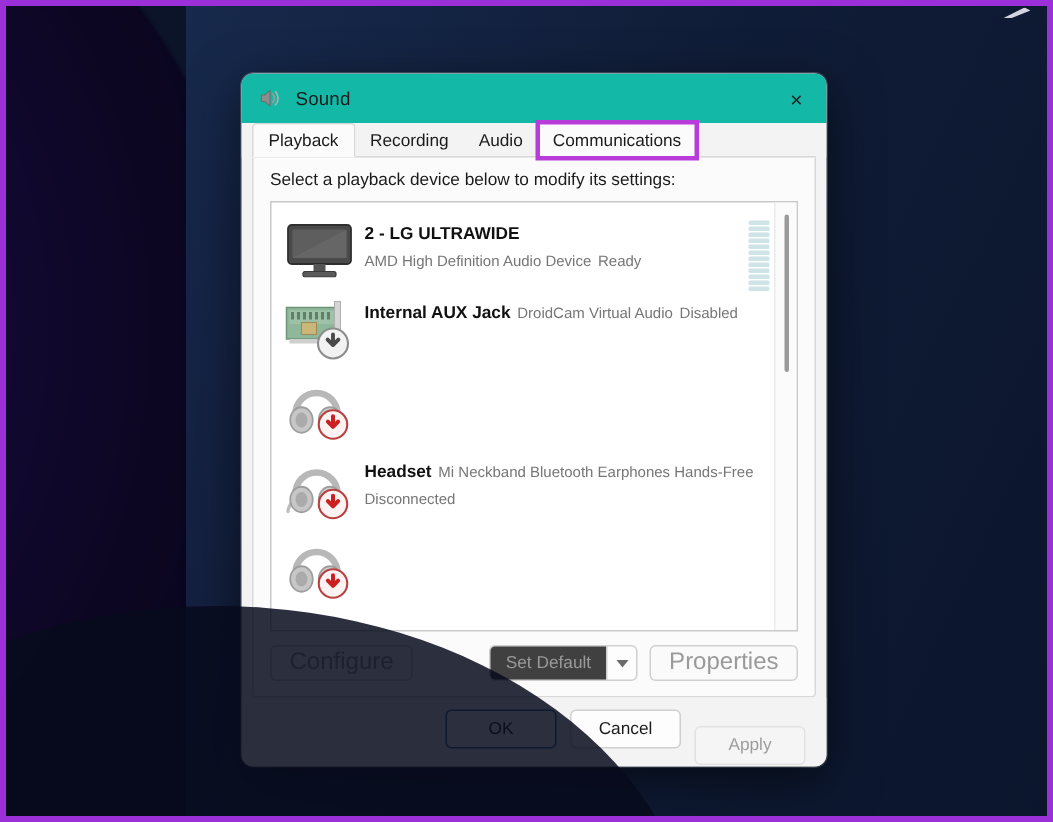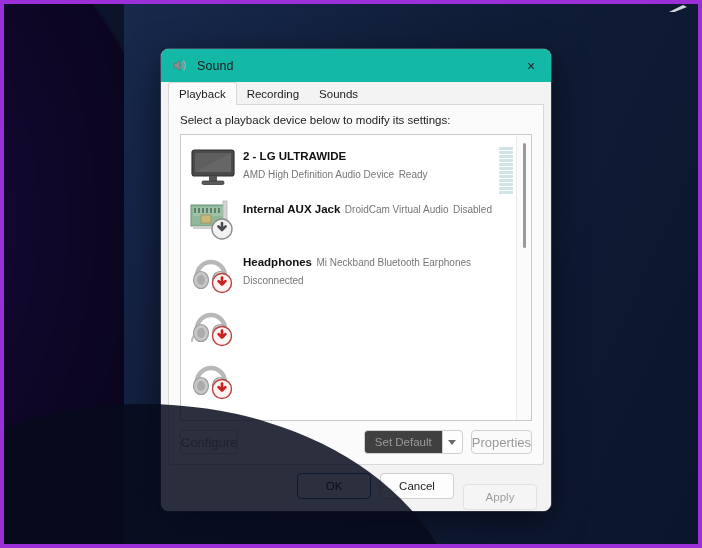--- a/index.html
+++ b/index.html
@@ -265,26 +265,26 @@
     flex: none;
     display: flex;
     align-items: center;
     padding: 9px 0 10px 0;
   }
   .btn {
     height: 24px;
     border: 1px solid #d0d0d0;
     background: #fdfdfd;
     border-radius: 4px;
-    font-size: 13px;
+    font-size: 16px;
     color: #1b1b1b;
     display: inline-flex;
     align-items: center;
     justify-content: center;
-    padding: 0 0;
+    padding: 0 12px;
     white-space: nowrap;
   }
   .btn.disabled { color: #9a9a9a; background: #fafafa; }
   .spacer { flex: 1; }
 
   .split {
     display: inline-flex;
     height: 24px;
     margin-right: 8px;
   }
@@ -360,21 +360,24 @@
     </div>
 
     <div class="tabstrip">
       <div class="tab active">
         <span>Playback</span>
       </div>
       <div class="tab">
         <span>Recording</span>
       </div>
       <div class="tab">
-        <span>Sounds</span>
+        <span>Audio</span>
+      </div>
+      <div class="tab highlight">
+        <span>Communications</span>
       </div>
     </div>
 
     <div class="body-pane">
       <div class="hint">Select a playback device below to modify its settings:</div>
 
       <div class="device-list">
         <div class="device-rows">
 
           <div class="device-row">
@@ -443,42 +446,42 @@
                 <ellipse cx="12" cy="31" rx="7.5" ry="8.5" fill="#c7c7c7" stroke="#9d9d9d" stroke-width="1.2"></ellipse>
                 <ellipse cx="12" cy="31" rx="4" ry="5" fill="#ababab"></ellipse>
                 <ellipse cx="31" cy="31" rx="7.5" ry="8.5" fill="#d2d2d2" stroke="#9d9d9d" stroke-width="1.2"></ellipse>
                 <ellipse cx="31" cy="31" rx="4" ry="5" fill="#b4b4b4"></ellipse>
                 <g>
                   <circle cx="33" cy="34" r="9.5" fill="#fdf2f2" stroke="#b94040" stroke-width="1.4"></circle>
                   <path d="M33 28.5v7m0 0-3.4-3.4M33 35.5l3.4-3.4" stroke="#cc1f1f" stroke-width="2.7" fill="none" stroke-linecap="round" stroke-linejoin="round"></path>
                 </g>
               </svg>
             </span>
-            <span class="dev-text">
-              <span class="dev-name">Headphones</span>
-              <span class="dev-desc">Mi Neckband Bluetooth Earphones</span>
-              <span class="dev-status">Disconnected</span>
-            </span>
           </div>
 
           <div class="device-row">
             <span class="dev-icon-wrap">
               <svg width="48" height="46" viewBox="0 0 48 46" aria-hidden="true">
                 <path d="M8 27a14 14 0 0 1 28 0" fill="none" stroke="#b8b8b8" stroke-width="4.4" stroke-linecap="round"></path>
                 <path d="M6 32c-2 3-3 5-3 7" fill="none" stroke="#bdbdbd" stroke-width="2.2" stroke-linecap="round"></path>
                 <ellipse cx="12" cy="31" rx="7.5" ry="8.5" fill="#c7c7c7" stroke="#9d9d9d" stroke-width="1.2"></ellipse>
                 <ellipse cx="12" cy="31" rx="4" ry="5" fill="#ababab"></ellipse>
                 <ellipse cx="31" cy="31" rx="7.5" ry="8.5" fill="#d2d2d2" stroke="#9d9d9d" stroke-width="1.2"></ellipse>
                 <ellipse cx="31" cy="31" rx="4" ry="5" fill="#b4b4b4"></ellipse>
                 <g>
                   <circle cx="33" cy="34" r="9.5" fill="#fdf2f2" stroke="#b94040" stroke-width="1.4"></circle>
                   <path d="M33 28.5v7m0 0-3.4-3.4M33 35.5l3.4-3.4" stroke="#cc1f1f" stroke-width="2.7" fill="none" stroke-linecap="round" stroke-linejoin="round"></path>
                 </g>
               </svg>
             </span>
+            <span class="dev-text">
+              <span class="dev-name">Headset</span>
+              <span class="dev-desc">Mi Neckband Bluetooth Earphones Hands-Free</span>
+              <span class="dev-status">Disconnected</span>
+            </span>
           </div>
 
           <div class="device-row">
             <span class="dev-icon-wrap">
               <svg width="48" height="46" viewBox="0 0 48 46" aria-hidden="true">
                 <path d="M8 27a14 14 0 0 1 28 0" fill="none" stroke="#b8b8b8" stroke-width="4.4" stroke-linecap="round"></path>
                 <ellipse cx="12" cy="31" rx="7.5" ry="8.5" fill="#c7c7c7" stroke="#9d9d9d" stroke-width="1.2"></ellipse>
                 <ellipse cx="12" cy="31" rx="4" ry="5" fill="#ababab"></ellipse>
                 <ellipse cx="31" cy="31" rx="7.5" ry="8.5" fill="#d2d2d2" stroke="#9d9d9d" stroke-width="1.2"></ellipse>
                 <ellipse cx="31" cy="31" rx="4" ry="5" fill="#b4b4b4"></ellipse>

